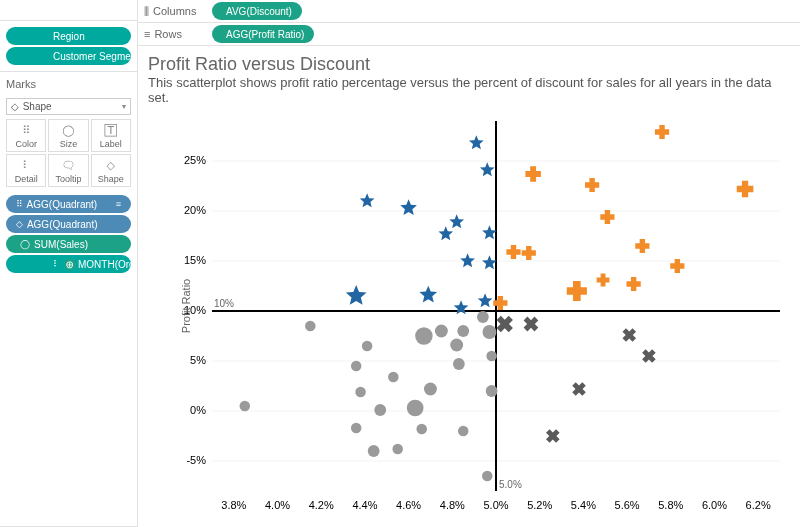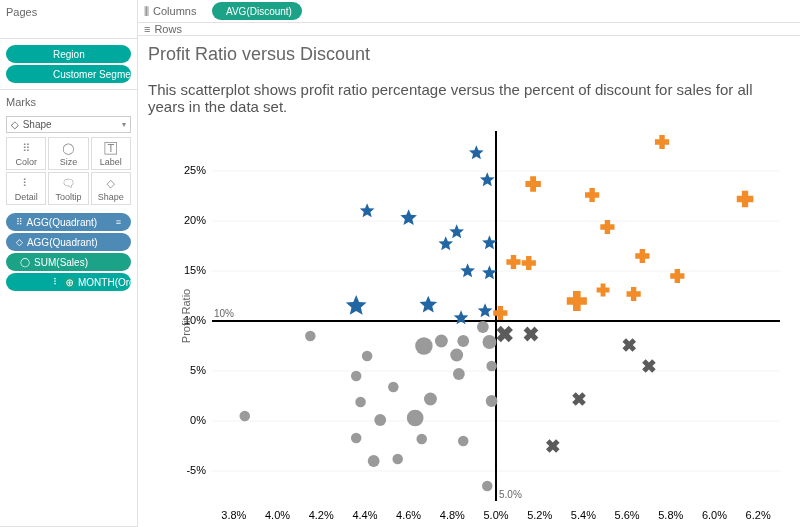--- a/index.html
+++ b/index.html
@@ -23,40 +23,39 @@
   .shelf-row .pill { width: auto; min-width: 90px; display: inline-flex; }
   
   .marks-dd { display: flex; align-items: center; border: 1px solid #ccc; padding: 2px 4px; margin: 4px 0; font-size: 10px; gap: 4px; }
   .marks-dd .chev { margin-left: auto; font-size: 8px; color: #888;}
   .marks-grid { display: grid; grid-template-columns: repeat(3, 1fr); gap: 2px; margin-top: 4px; }
   .marks-cell { border: 1px solid #ddd; text-align: center; padding: 4px 0 2px 0; font-size: 9px; color: #666; cursor: pointer; }
   .marks-cell .mi { font-size: 11px; display: block; margin-bottom: 2px; color: #888; }
   
   .chart-area { flex: 1; position: relative; padding: 8px 10px 4px 10px; }
   .chart-title { font-size: 18px; color: #666; }
-  .chart-sub { font-size: 15px; color: #555; margin-top: 16px; }
+  .chart-sub { font-size: 13px; color: #555; margin-top: 0; }
   .plot { position: relative; margin: 10px 0 0 30px; }
   svg { display: block; }
   .tick-line { stroke: #f3f3f3; stroke-width: 1; }
   .ref-line { stroke: #000; stroke-width: 2; }
   .ref-label { font-size: 10px; fill: #666; }
   .x-axis-label { text-align: center; font-size: 11px; color: #666; margin-top: 12px; }
   
   .mark-circle { fill: #9a9a9a; }
   .mark-star { fill: #2265a3; }
   .mark-plus { fill: #f28c28; }
   .mark-x { fill: #5b5b5b; }
 </style>
 </head>
 <body>
 
 <div class="app">
   <div class="left">
     <div class="section">
-      <div class="section-title">Pages</div>
       <div style="height:12px"></div>
     </div>
     <div class="section">
       <div class="pill teal">
           <span>Region</span>
         </div>
       <div class="pill teal">
           <span>Customer Segment: Small Busin..</span>
         </div>
     </div>
@@ -103,20 +102,23 @@
           <span>Columns</span>
         </div>
       <div class="pill green">
           <span>AVG(Discount)</span>
         </div>
     </div>
     <div class="shelf-row">
       <div class="shelf-label">
           <span>≡</span>
           <span>Rows</span>
+        </div>
+      <div class="pill green">
+          <span>AGG(Profit Ratio)</span>
         </div>
     </div>
     <div class="chart-area">
       <div class="chart-title">Profit Ratio versus Discount</div>
       <div class="chart-sub">This scatterplot shows profit ratio percentage versus the percent of discount for sales for all years in the data set.</div>
       <div class="plot">
         <svg id="plot-svg" width="610" height="400">
             <line x1="34" x2="602" y1="346" y2="346" class="tick-line"></line>
             <text x="28" y="349" text-anchor="end" class="axis">-5%</text>
             <line x1="34" x2="602" y1="296" y2="296" class="tick-line"></line>

